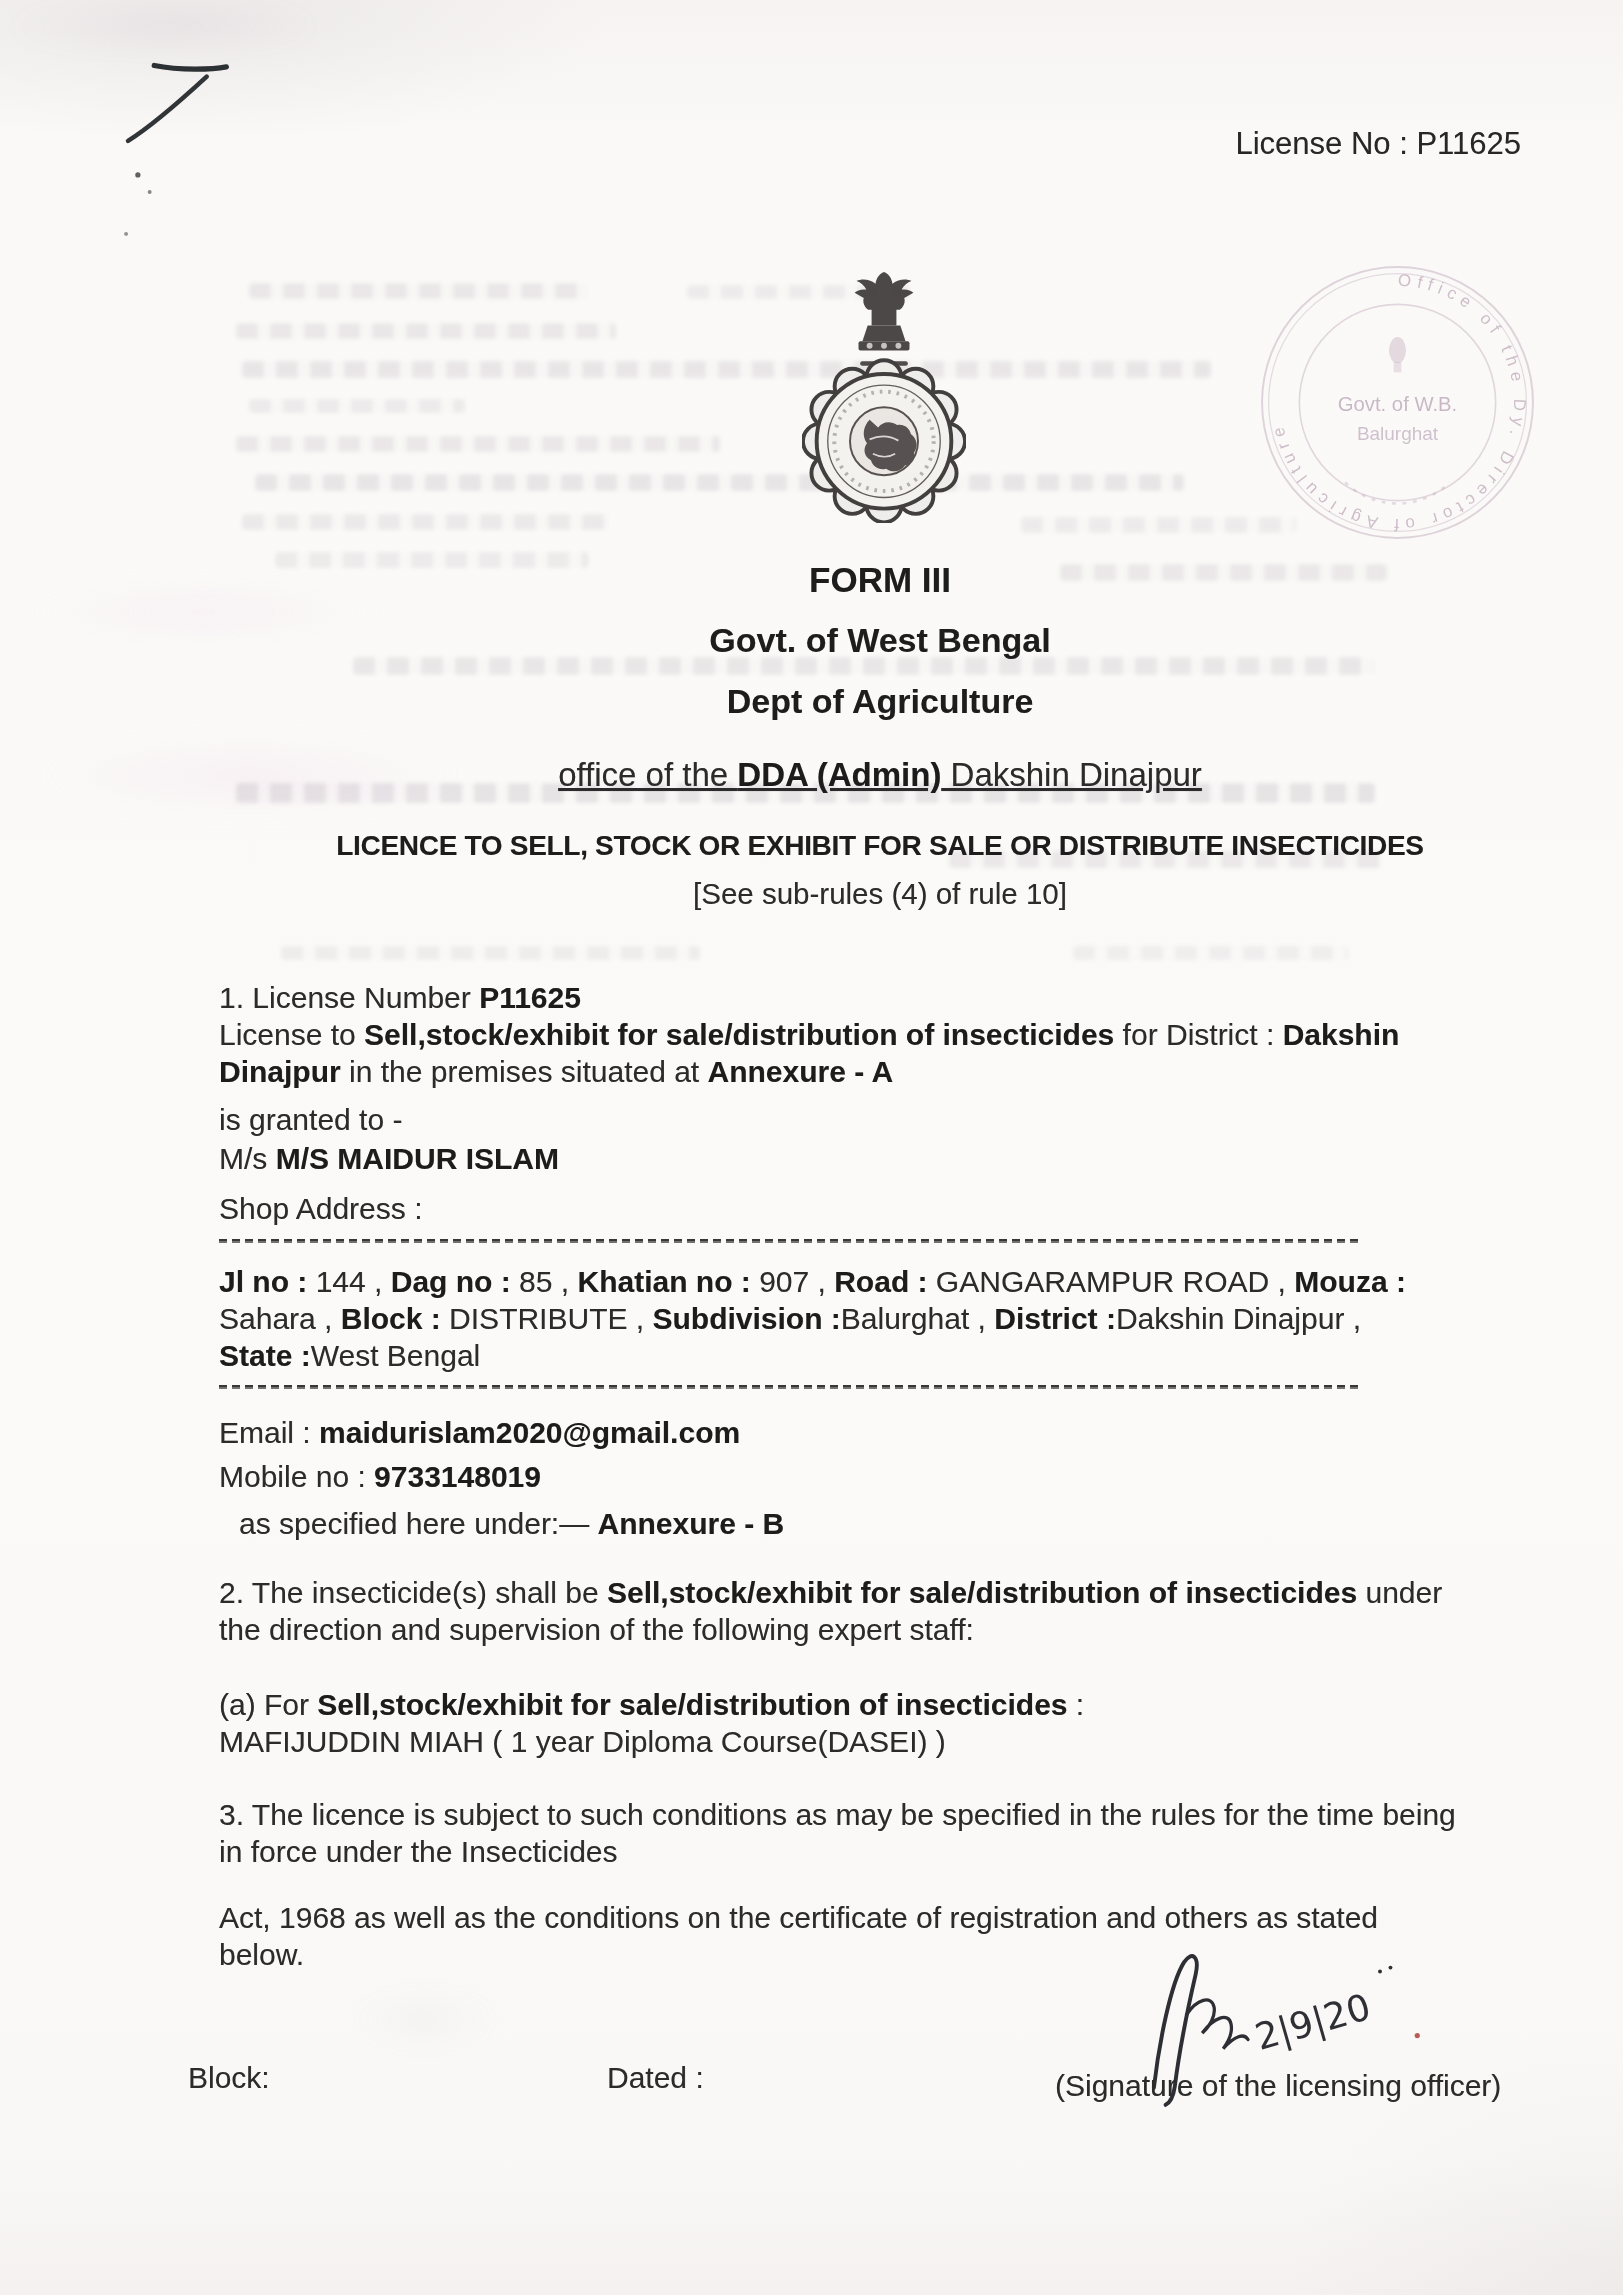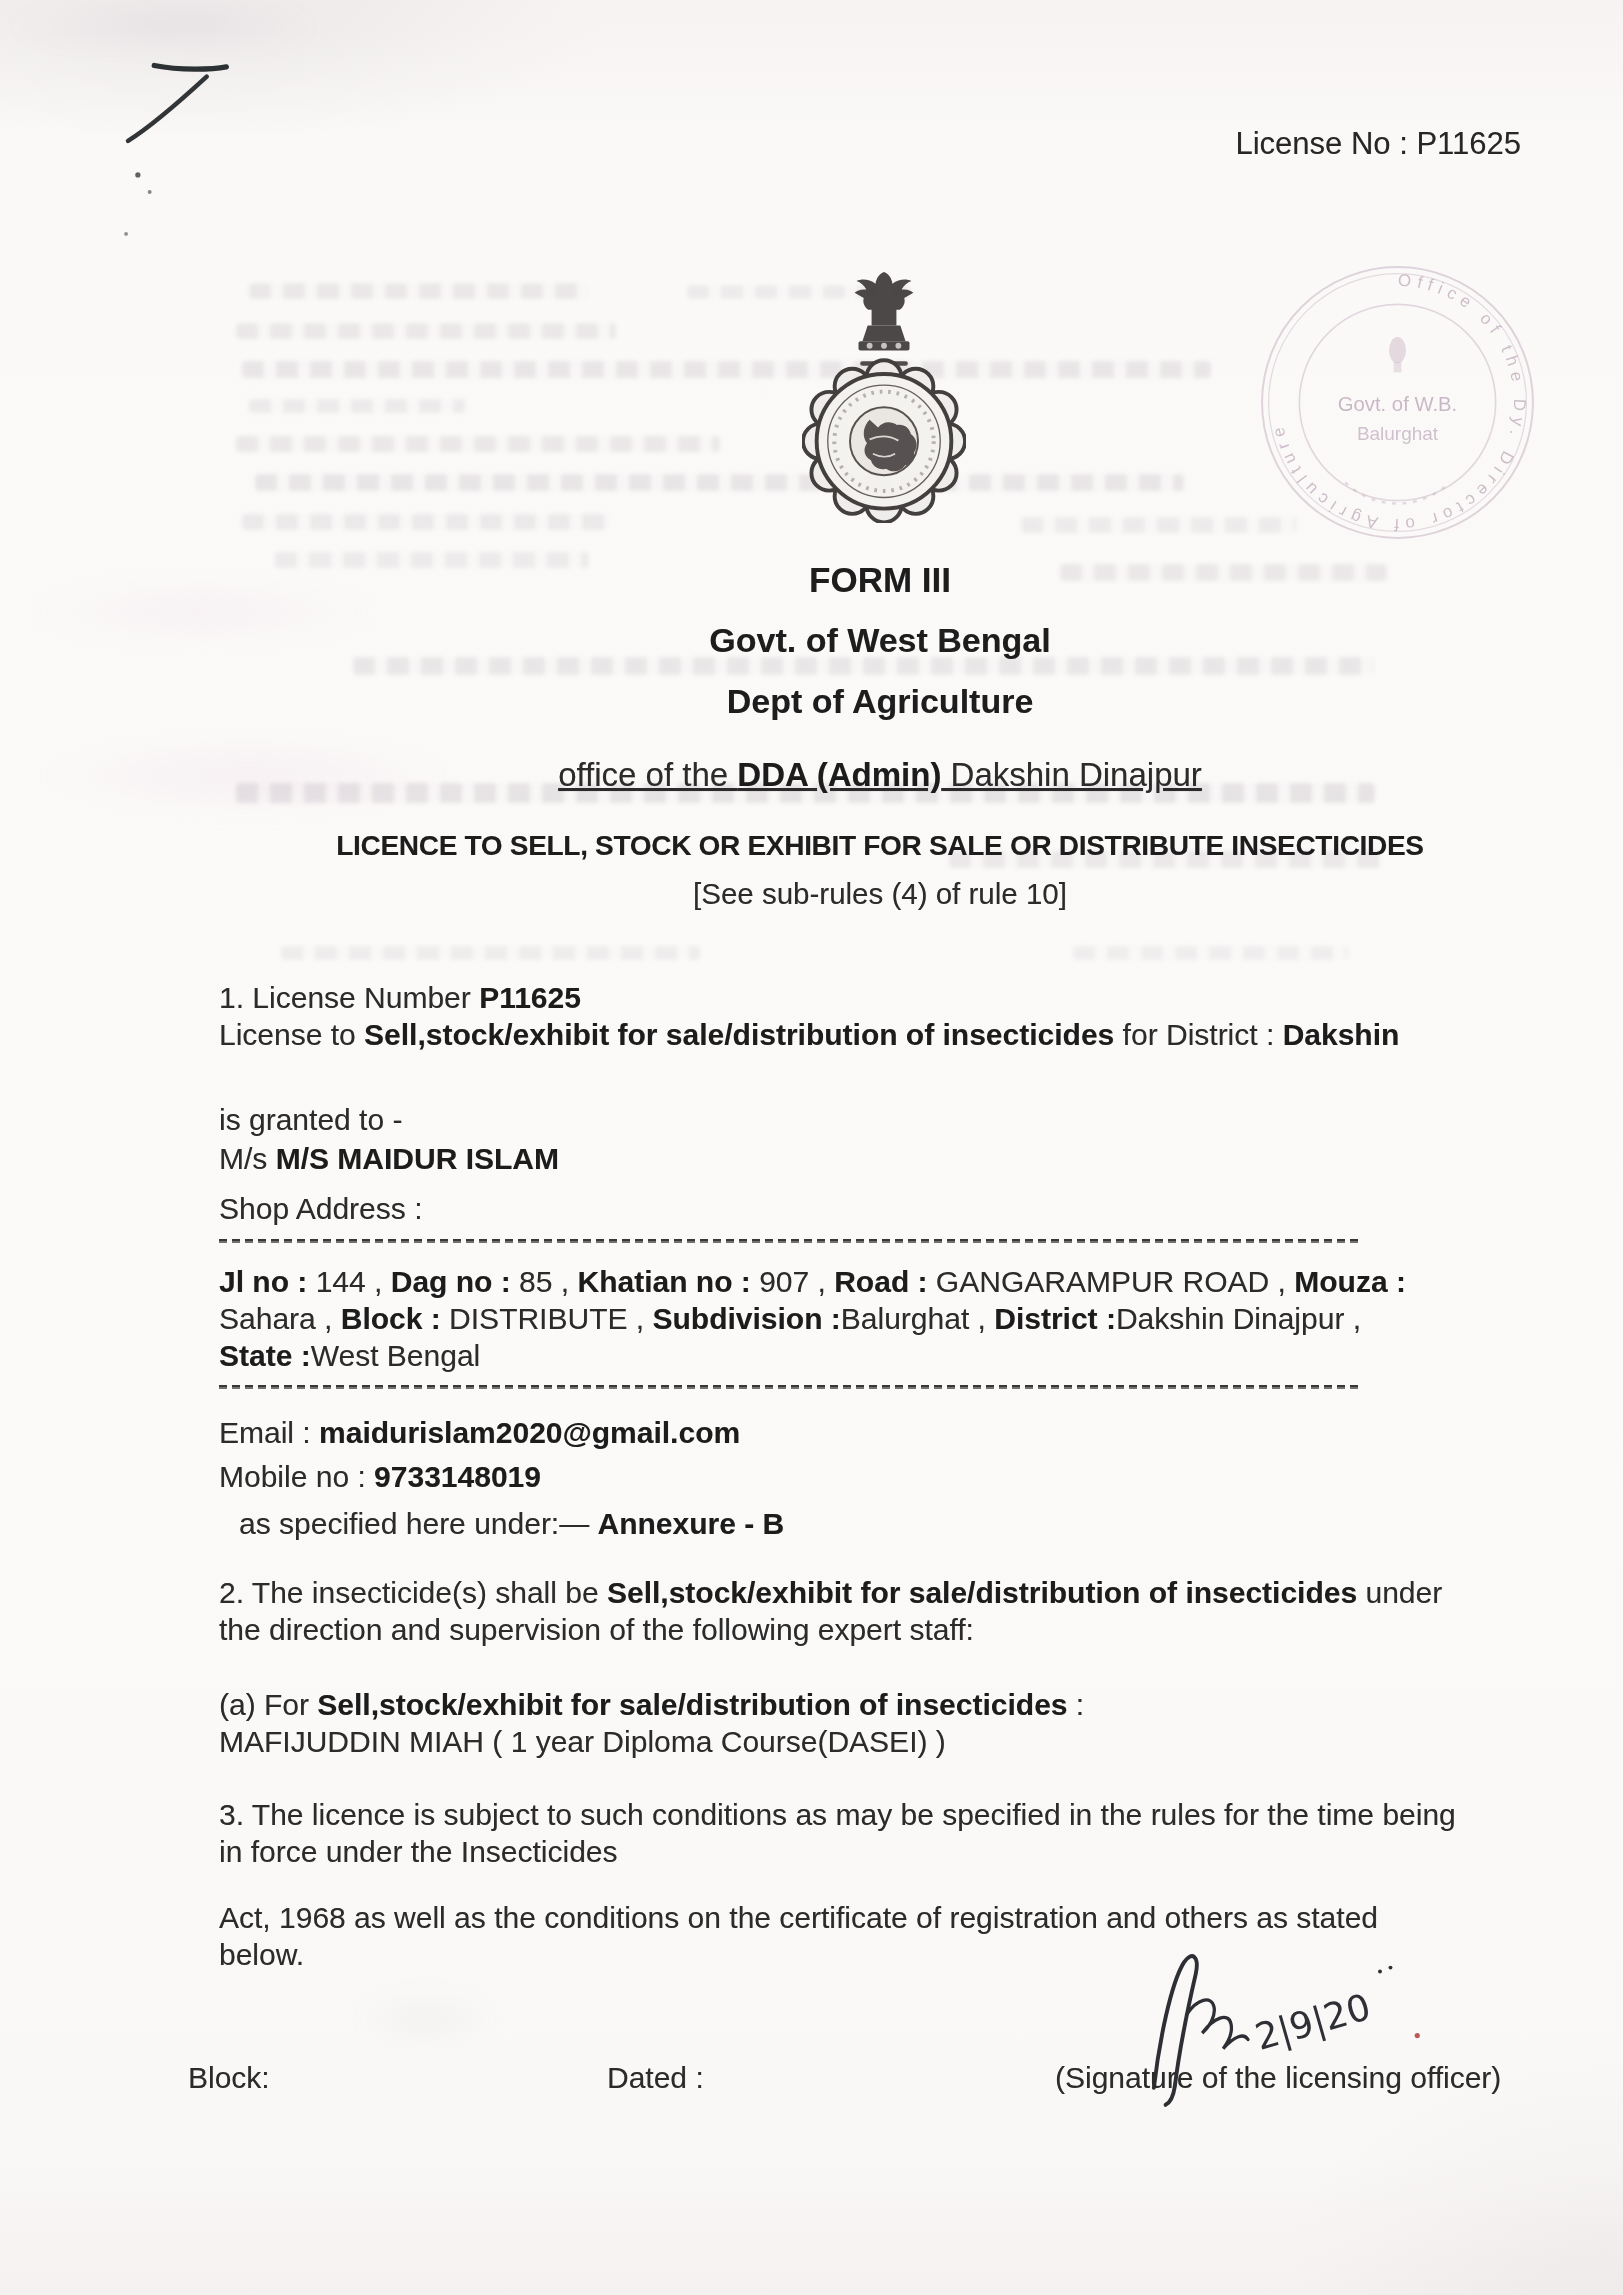--- a/index.html
+++ b/index.html
@@ -146,20 +146,21 @@
   <div class="abs ink center-col govt-line h-bold">Govt. of West Bengal</div>
   <div class="abs ink center-col dept-line h-bold">Dept of Agriculture</div>
   <div class="abs ink center-col office-line"><span>office of the </span><span class="b">DDA (Admin)</span><span> Dakshin Dinajpur</span></div>
 
   <div class="abs ink center-col licence-title h-bold">LICENCE TO SELL, STOCK OR EXHIBIT FOR SALE OR DISTRIBUTE INSECTICIDES</div>
   <div class="abs ink center-col sub-rule">[See sub-rules (4) of rule 10]</div>
 
   <div class="abs ink blk" style="top:979px;">
     <div class="line"><span>1. License Number </span><span class="b">P11625</span></div>
     <div class="line"><span>License to </span><span class="b">Sell,stock/exhibit for sale/distribution of insecticides</span><span> for District : </span><span class="b">Dakshin</span></div>
+    <div class="line"><span class="b">Dinajpur</span><span> in the premises situated at </span><span class="b">Annexure - A</span></div>
   </div>
 
   <div class="abs ink blk line" style="top:1101px;">is granted to -</div>
   <div class="abs ink blk line" style="top:1140px;"><span>M/s </span><span class="b">M/S MAIDUR ISLAM</span></div>
   <div class="abs ink blk line" style="top:1190px;">Shop Address :</div>
 
   <div class="abs dashes" style="top:1239px;"></div>
 
   <div class="abs ink blk" style="top:1263px;">
     <div class="line"><span class="b">Jl no :</span><span> 144 , </span><span class="b">Dag no :</span><span> 85 , </span><span class="b">Khatian no :</span><span> 907 , </span><span class="b">Road :</span><span> GANGARAMPUR ROAD , </span><span class="b">Mouza :</span></div>
@@ -197,16 +198,16 @@
     <path d="M62,240 C70,170 88,80 108,48 C120,30 132,38 126,66 C114,118 100,190 94,238 C92,252 88,262 80,266" stroke="#2e2f34" stroke-width="6" fill="none" stroke-linecap="round"></path>
     <path d="M112,128 C128,104 150,98 154,116 C157,130 146,148 136,156 C154,132 176,124 180,142 C183,156 174,172 168,180 C186,160 200,156 206,166" stroke="#2e2f34" stroke-width="5" fill="none" stroke-linecap="round"></path>
     <text x="215" y="160" font-size="56" fill="#2e3035" transform="rotate(-16 300 140)" style="font-family:'DejaVu Sans',sans-serif;">2|9|20</text>
     <circle cx="408" cy="62" r="3" fill="#2e3035"></circle>
     <circle cx="424" cy="56" r="3" fill="#2e3035"></circle>
     <circle cx="465" cy="160" r="4" fill="#a8352c" opacity="0.8"></circle>
   </svg>
 
   <div class="abs ink footer-label" style="left:188px;">Block:</div>
   <div class="abs ink footer-label" style="left:607px;">Dated :</div>
-  <div class="abs ink footer-label" style="left:1055px;">(Signature of the licensing officer)</div>
+  <div class="abs ink footer-label" style="left:1055px;margin-top:8px;">(Signature of the licensing officer)</div>
 
 </div>
 
 
 </body></html>

